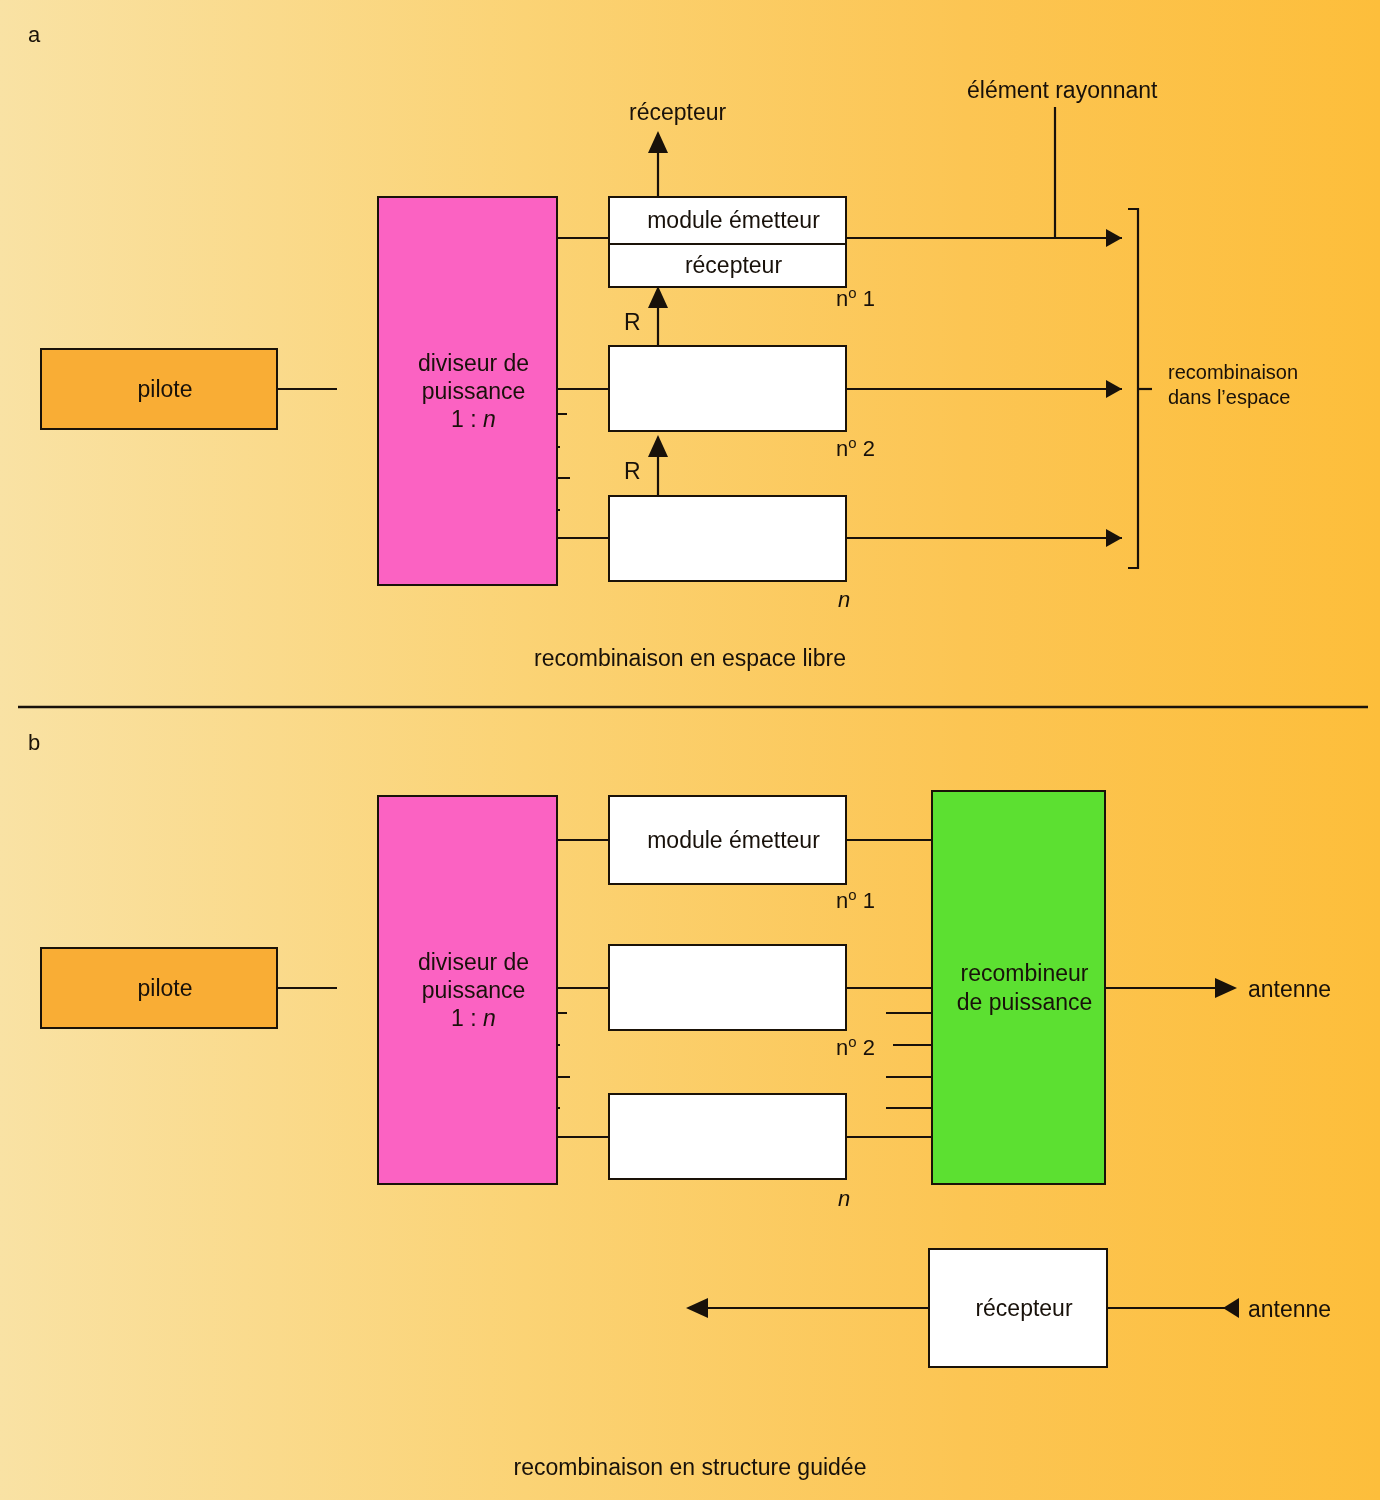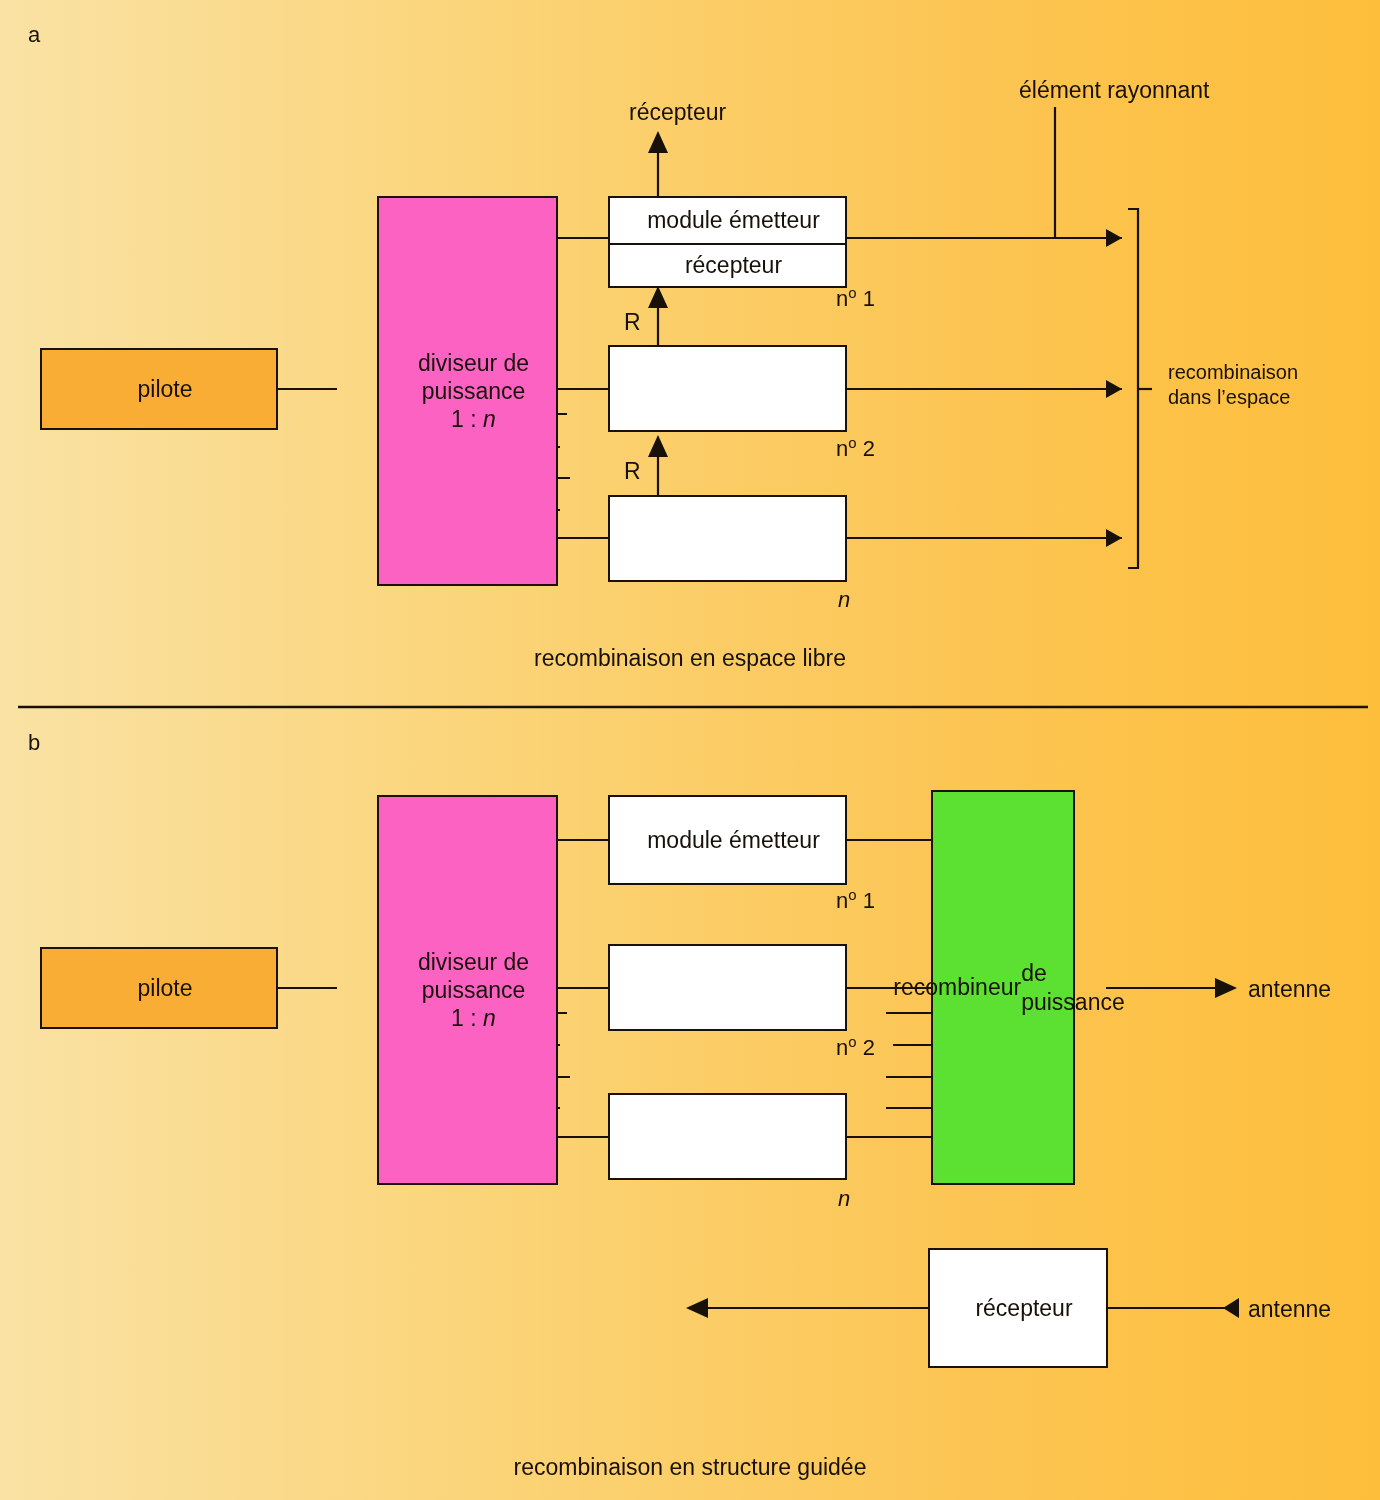--- a/index.html
+++ b/index.html
@@ -21,20 +21,21 @@
     height: 1500px;
   }
   
   .box {
     position: absolute;
     box-sizing: border-box;
     border: 2px solid #1a1208;
     display: flex;
     align-items: center;
     justify-content: center;
+    text-align: center;
     line-height: 1.22;
     color: #18110a;
     padding-left: 12px;
   }
   .box.white  { background: #ffffff; }
   .box.pilote { background: #f9ad35; }
   .box.pink   { background: #fb62c2; margin-left: 40px; }
   .box.green  { background: #5ce031; }
 
   .panel-letter {
@@ -152,21 +153,21 @@
   </div>
 
   <div class="box white" style="left:608px; top:196px; width:239px; height:49px; font-size:23px;">module émetteur</div>
   <div class="box white" style="left:608px; top:243px; width:239px; height:45px; font-size:23px;">récepteur</div>
 
   <div class="box white" style="left:608px; top:345px; width:239px; height:87px;"></div>
   <div class="box white" style="left:608px; top:495px; width:239px; height:87px;"></div>
 
   <div class="free-label" style="left:629px; top:98px; font-size:23px;">récepteur</div>
 
-  <div class="free-label" style="left:1019px; top:76px; font-size:23px;">élément rayonnant</div>
+  <div class="free-label" style="left:967px; top:76px; font-size:23px;">élément rayonnant</div>
 
   <div class="free-label" style="left:624px; top:308px; font-size:23px;">R</div>
   <div class="free-label" style="left:624px; top:457px; font-size:23px;">R</div>
 
   <div class="free-label" style="left:836px; top:284px; font-size:22px;"><span>n</span><span class="sup">o</span>&nbsp;<span>1</span></div>
   <div class="free-label" style="left:836px; top:434px; font-size:22px;"><span>n</span><span class="sup">o</span>&nbsp;<span>2</span></div>
   <div class="free-label italic" style="left:838px; top:586px; font-size:22px;">n</div>
 
   <div class="free-label" style="left:1168px; top:360px; font-size:20px;"><span>recombinaison</span><br><span>dans l’espace</span></div>
 
@@ -179,21 +180,21 @@
   <div class="box pink" style="left:337px; top:795px; width:181px; height:390px; font-size:23px; flex-direction:column;">
     <span>diviseur de</span>
     <span>puissance</span>
     <span><span>1 : </span><span class="italic">n</span></span>
   </div>
 
   <div class="box white" style="left:608px; top:795px; width:239px; height:90px; font-size:23px;">module émetteur</div>
   <div class="box white" style="left:608px; top:944px; width:239px; height:87px;"></div>
   <div class="box white" style="left:608px; top:1093px; width:239px; height:87px;"></div>
 
-  <div class="box green" style="left:931px; top:790px; width:144px; height:395px; font-size:23px; flex-direction:row;">
+  <div class="box green" style="left:931px; top:790px; width:175px; height:395px; font-size:23px; flex-direction:column;">
     <span>recombineur</span>
     <span>de puissance</span>
   </div>
 
   <div class="free-label" style="left:1248px; top:975px; font-size:23px;">antenne</div>
 
   <div class="box white" style="left:928px; top:1248px; width:180px; height:120px; font-size:23px;">récepteur</div>
 
   <div class="free-label" style="left:1248px; top:1295px; font-size:23px;">antenne</div>
 

